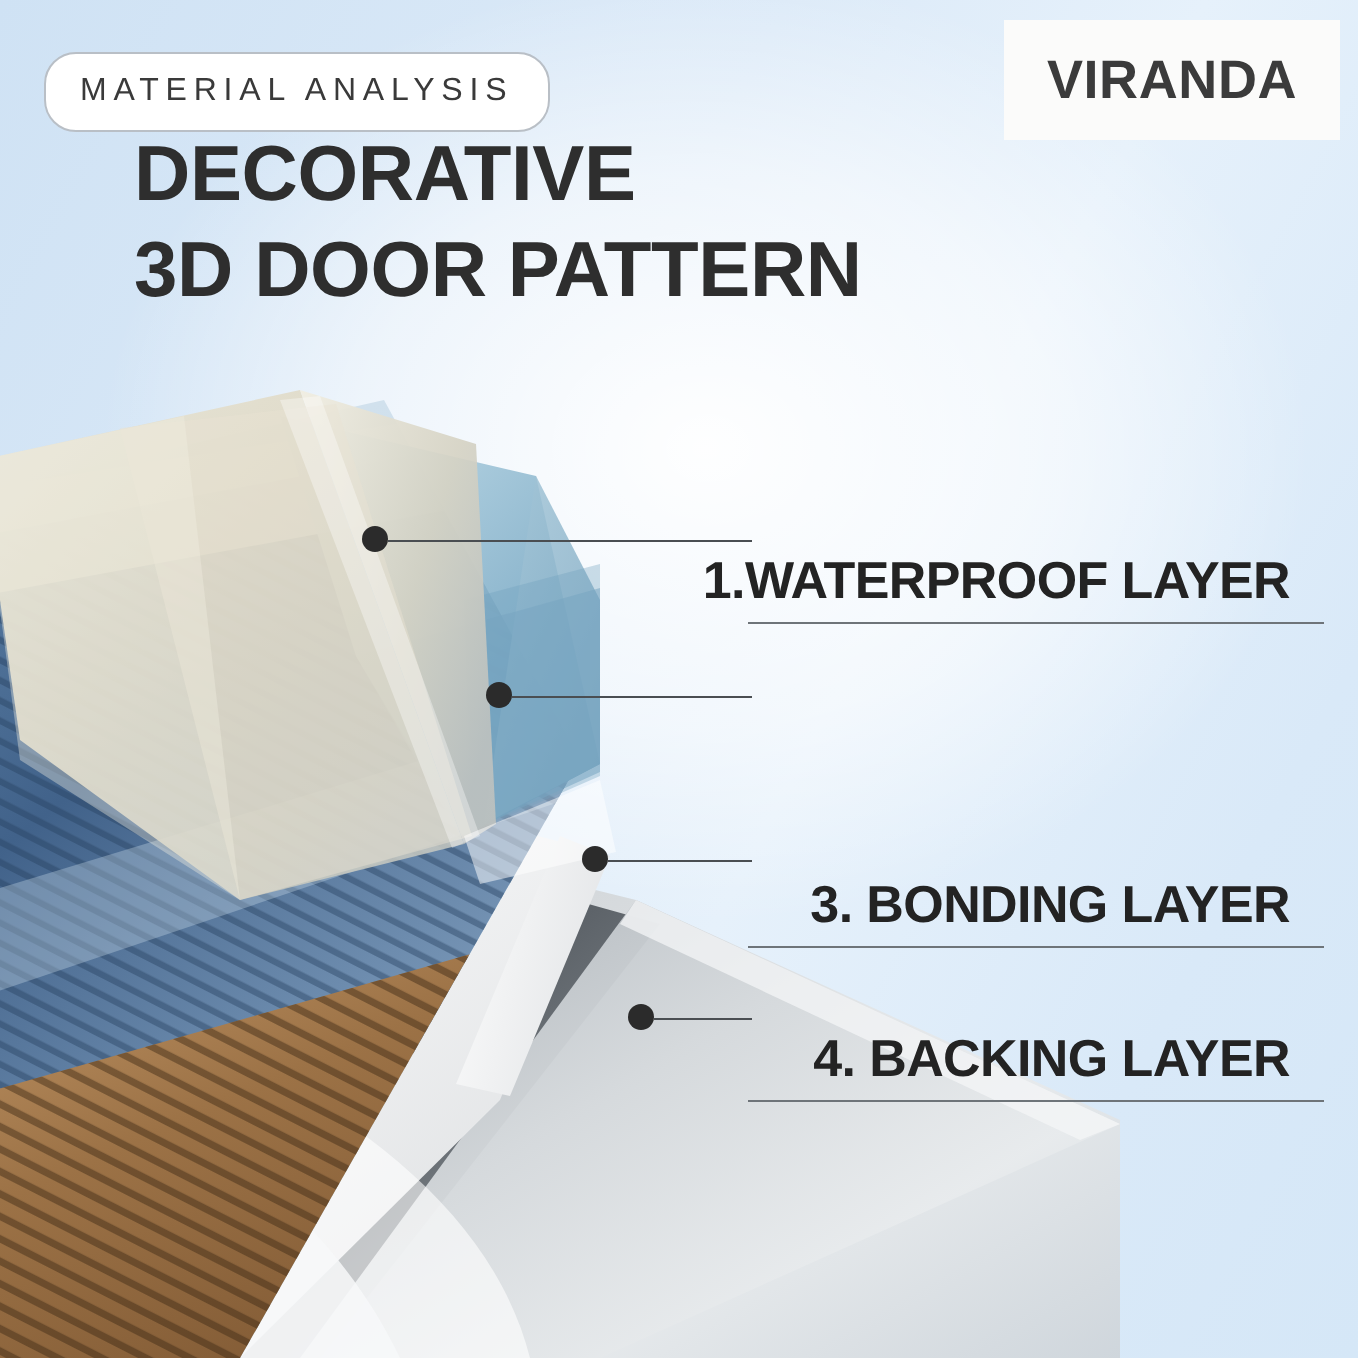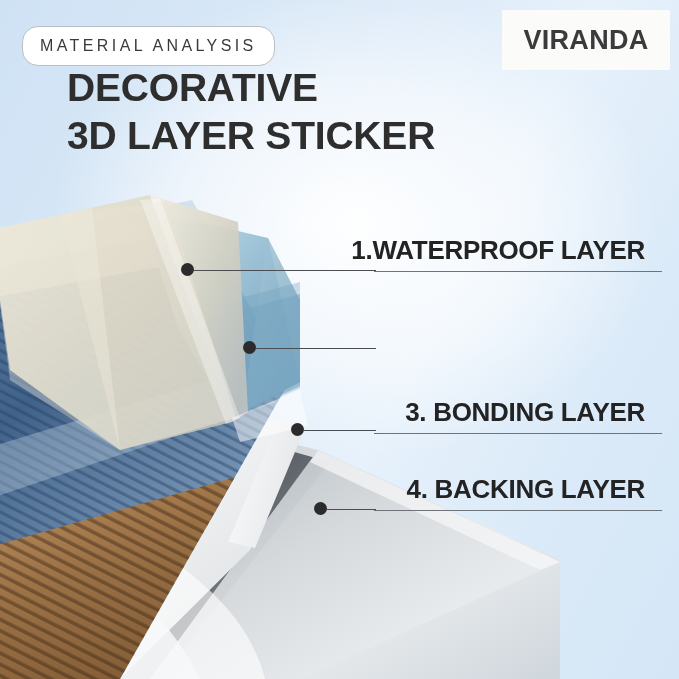--- a/index.html
+++ b/index.html
@@ -43,21 +43,21 @@
   }
   .brandbox .brandtext{
     font-size:27px;font-weight:bold;color:#3b3b3b;letter-spacing:0.3px;
   }
 
   
   #art{position:absolute;left:0;top:150px;width:560px;height:529px;}
   #art svg{display:block;}
 
   
-  .callout{position:absolute;}
+  .callout{position:absolute;margin-top:40px;}
   .callout .lbl{
     position:absolute;right:17px;bottom:6px;
     font-size:26px;font-weight:bold;color:#232323;
     white-space:nowrap;letter-spacing:-0.3px;
   }
   .callout .rule{
     position:absolute;left:0;bottom:0;height:1px;width:100%;
     background:#6e7479;
   }
   .dot{
@@ -71,21 +71,21 @@
 </style>
 </head>
 <body>
 
 <div id="canvas">
 
   <div class="pill">MATERIAL ANALYSIS</div>
 
   <div class="headline">
     <span class="l1">DECORATIVE</span>
-    <span class="l2">3D LAYER STICKER</span>
+    <span class="l2">3D DOOR PATTERN</span>
   </div>
 
   <div class="brandbox">
     <span class="brandtext">VIRANDA</span>
   </div>
 
   <div id="art">
     <svg width="560" height="529" viewBox="0 0 560 529" xmlns="http://www.w3.org/2000/svg">
       <defs>
 

